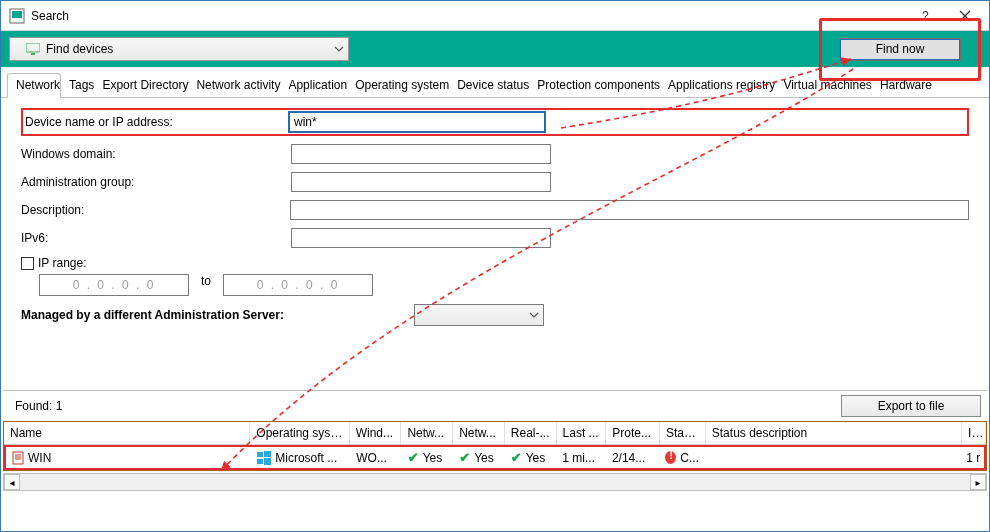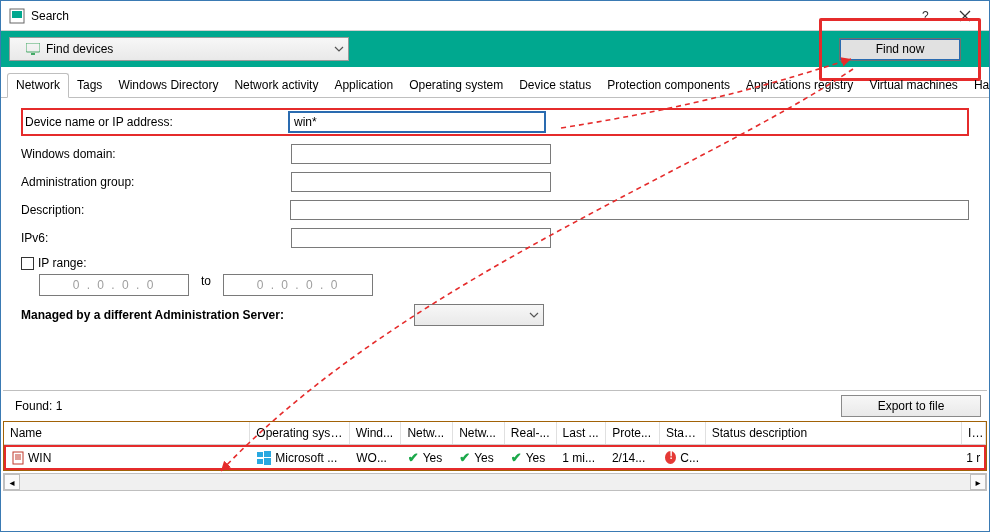--- a/index.html
+++ b/index.html
@@ -9,21 +9,21 @@
   .titlebar .app-icon { width:16px; height:16px; margin-right:6px; }
   .titlebar .title { flex:1; }
   .titlebar .tb-btn { width:40px; height:28px; display:flex; align-items:center; justify-content:center; }
   .toolbar { background:#00a88f; height:36px; display:flex; align-items:center; padding:0 8px; gap:8px;}
   .combo { flex:0 0 340px; height:24px; background:linear-gradient(#f7f7f7,#e9e9e9); border:1px solid #9a9a9a; display:flex; align-items:center; padding:0 20px 0 16px; position:relative;}
   .combo .mon { width:14px; height:12px; margin-right:6px; display:inline-block; }
   .combo .chev { position:absolute; right:4px; top:50%; transform:translateY(-50%); }
   .findnow-wrap { margin-left:auto; border:3px solid #e52b2b; padding:17px; border-radius:2px;text-align:right;}
   .findnow { width:122px; height:23px; background:#e1e1e1; border:1px solid #707070; outline:1px solid #2a6bb0; outline-offset:-2px; display:flex; align-items:center; justify-content:center; }
   .tabs { display:flex; align-items:flex-end; padding:6px 6px 0 6px; border-bottom:1px solid #bfbfbf; position:relative;}
-  .tab { padding:4px 8px 5px 8px; position:relative; white-space:nowrap; color:#000;}
+  .tab { padding:4px 0 5px 8px; position:relative; white-space:nowrap; color:#000;}
   .tab.active { border:1px solid #bfbfbf; border-bottom:1px solid #fff; background:#fff; margin-bottom:-1px; border-top-left-radius:3px; border-top-right-radius:3px;}
   .form { padding:10px 20px 0 20px; position:relative; flex:0 0 auto;}
   .row { display:flex; align-items:center; margin-bottom:8px; }
   .row label { width:270px; }
   .txt { border:1px solid #7a7a7a; height:20px; padding:0 4px; background:#fff;}
   .w260 { width:260px; } .wlong { width:680px; }
   .hl-box { border:2px solid #e52b2b; padding:2px 2px 2px 0; display:flex; align-items:center;}
   .hl-box label { width:266px; padding-left:2px;}
   .hl-box .txt { border:1px solid #2a6bb0; outline:1px solid #2a6bb0; width:256px; }
   .iprange { display:flex; align-items:flex-start; gap:12px; margin-left:18px; margin-bottom:8px;}
@@ -97,21 +97,21 @@
     <div class="findnow-wrap">
       <div class="findnow">
         <span>Find now</span>
       </div>
     </div>
   </div>
 
   <div class="tabs">
     <div class="tab active"><span>Network</span></div>
     <div class="tab"><span>Tags</span></div>
-    <div class="tab"><span>Windows Directory</span></div>
+    <div class="tab"><span>Export Directory</span></div>
     <div class="tab"><span>Network activity</span></div>
     <div class="tab"><span>Application</span></div>
     <div class="tab"><span>Operating system</span></div>
     <div class="tab"><span>Device status</span></div>
     <div class="tab"><span>Protection components</span></div>
     <div class="tab"><span>Applications registry</span></div>
     <div class="tab"><span>Virtual machines</span></div>
     <div class="tab"><span>Hardware</span></div>
 
   </div>

